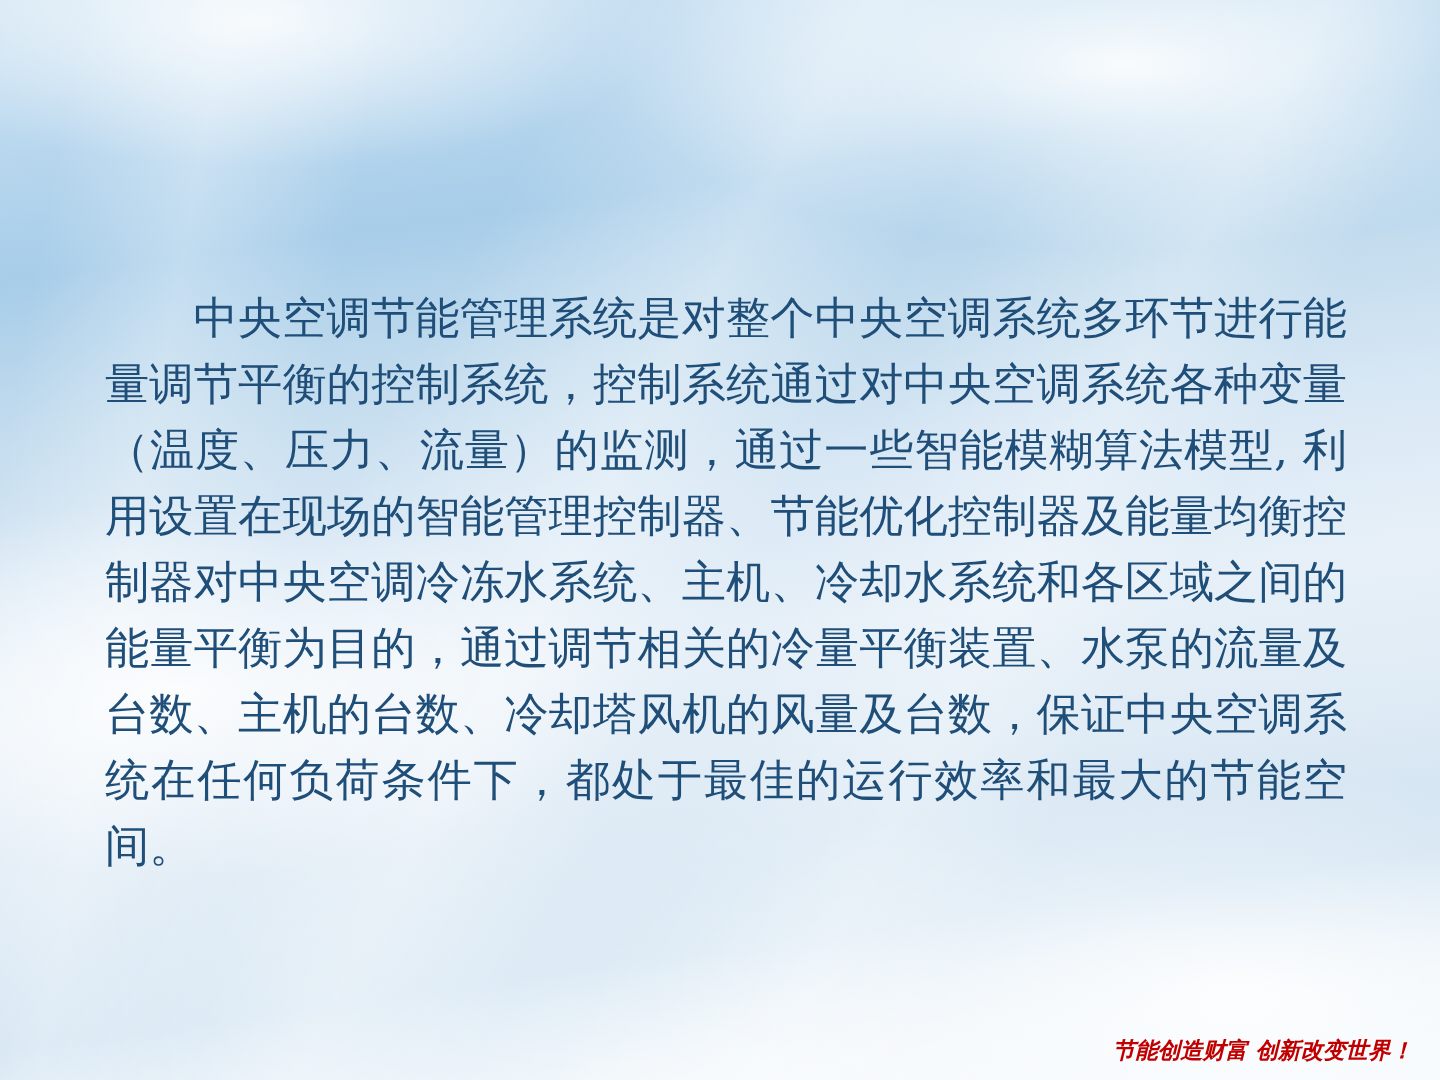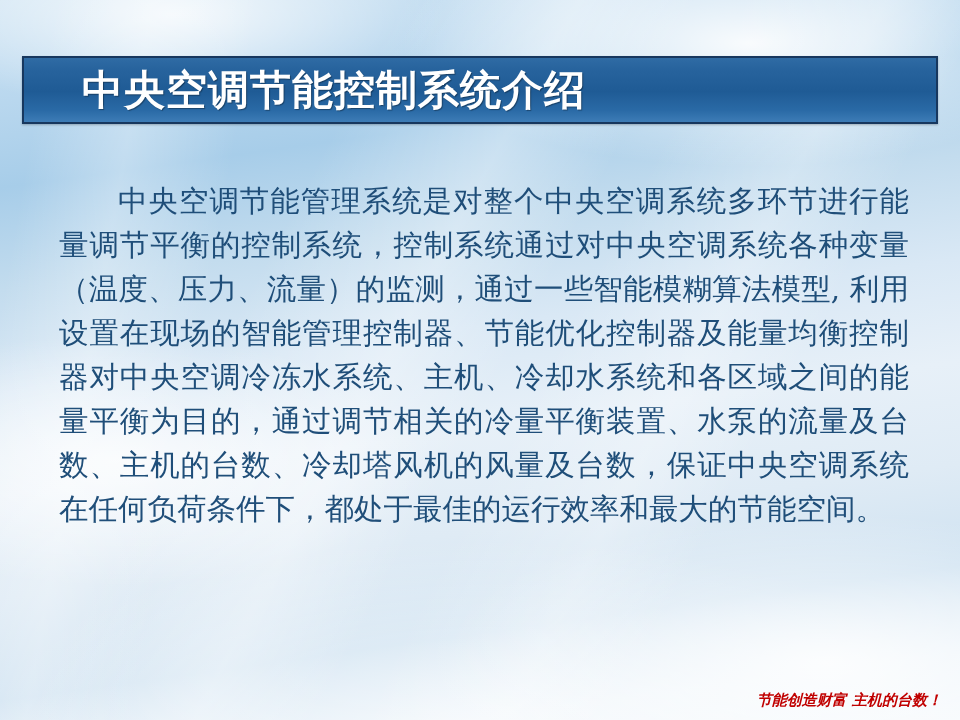--- a/index.html
+++ b/index.html
@@ -80,21 +80,21 @@
     top: 176px;
     width: 856px;
     color: #1f4e79;
     font-family: "DejaVu Serif", "Liberation Serif", serif;
     font-size: 29.5px;
     line-height: 44px;
     text-align: justify;
     text-justify: inter-ideograph;
   }
   .para {
-    margin: 3px;
+    margin: 14px;
     text-indent: 2em;
   }
   .para + .para {
     margin-top: 2px;
   }
 
   .footer-slogan {
     position: absolute;
     right: 18px;
     bottom: 10px;
@@ -104,23 +104,20 @@
     font-size: 15px;
     color: #c00000;
     white-space: nowrap;
   }
 </style>
 </head>
 <body>
 
 <div class="slide">
 
-  <div class="title-bar">
-    <div class="title-text">中央空调节能控制系统介绍</div>
-  </div>
 
   <div class="body-text">
     <p class="para">中央空调节能管理系统是对整个中央空调系统多环节进行能量调节平衡的控制系统，控制系统通过对中央空调系统各种变量（温度、压力、流量）的监测，通过一些智能模糊算法模型, 利用设置在现场的智能管理控制器、节能优化控制器及能量均衡控制器对中央空调冷冻水系统、主机、冷却水系统和各区域之间的能量平衡为目的，通过调节相关的冷量平衡装置、水泵的流量及台数、主机的台数、冷却塔风机的风量及台数，保证中央空调系统在任何负荷条件下，都处于最佳的运行效率和最大的节能空间。</p>
   </div>
 
-  <div class="footer-slogan">节能创造财富 主机的台数！</div>
+  <div class="footer-slogan">节能创造财富 创新改变世界！</div>
 
 </div>
 
 </body></html>

